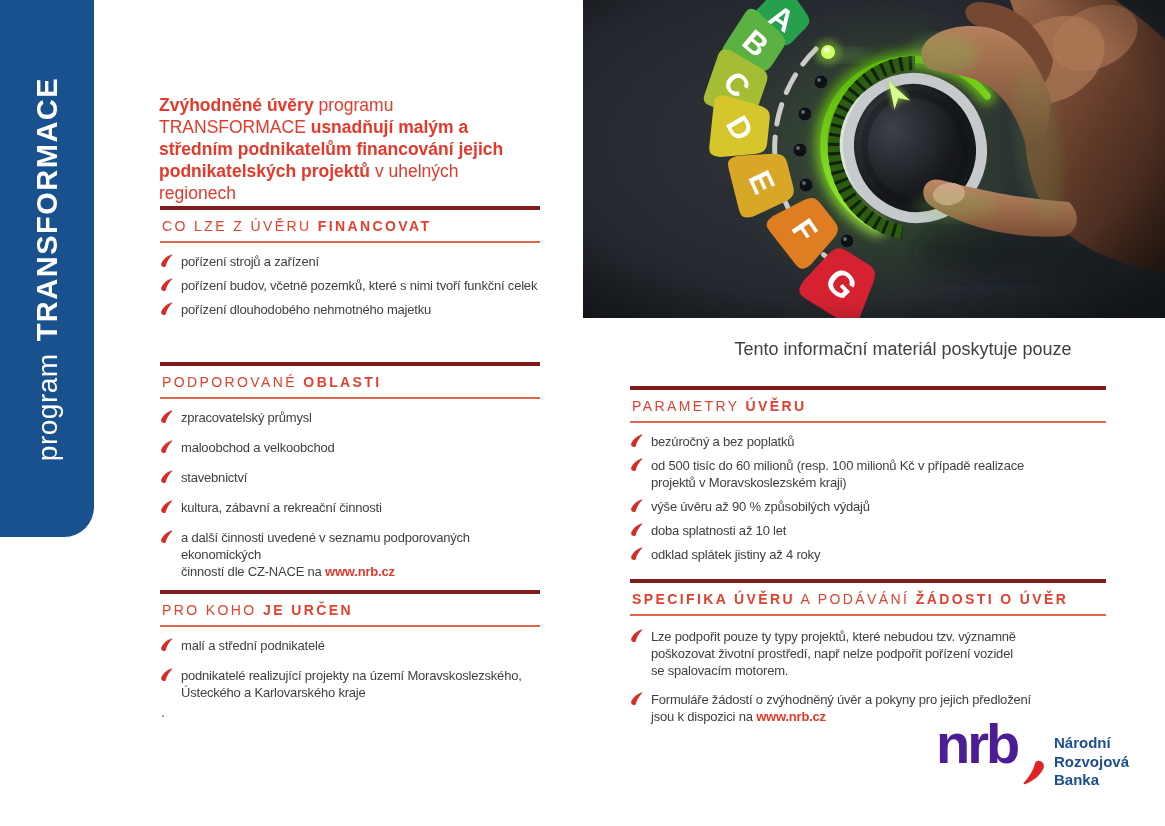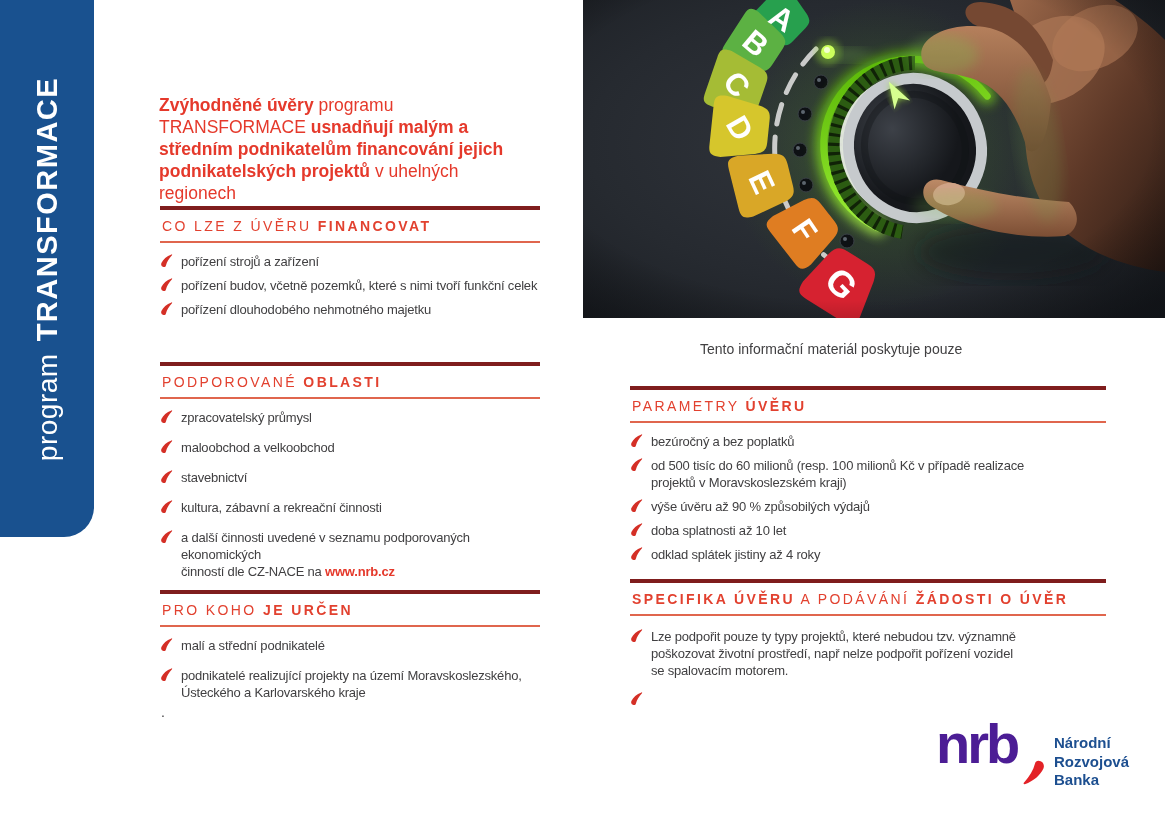--- a/index.html
+++ b/index.html
@@ -35,22 +35,22 @@
               letter-spacing:2.4px; white-space:nowrap; }
   .sec-items { list-style:none; margin:10px 0 0; padding:0;
                font-size:13px; line-height:17px; letter-spacing:-0.2px; color:#414042; }
   .sec-items li { display:flex; margin-bottom:7px; }
   .roomy .sec-items li { margin-bottom:13px; }
   .sec-r2 .sec-items { margin-top:12px; }
   .sec-r2 .sec-items li { margin-bottom:12px; }
   .tick { flex:0 0 13px; margin:1px 8px 0 0; }
   .tick svg { width:13px; height:14px; display:block; }
 
-  .note { position:absolute; left:700px; top:340px; width:406px; text-align:left;
-          color:#414042; font-size:14px; line-height:19px; }
+  .note { position:absolute; left:700px; top:340px; width:406px; text-align:center;
+          color:#414042; font-size:18px; line-height:19px; }
   .dot-note { position:absolute; left:161px; top:704px; color:#414042; font-size:14px; }
 
   
   .photo { position:absolute; left:583px; top:0; width:582px; height:318px; display:block; }
 
   
   .logo { position:absolute; left:936px; top:722px; width:214px; height:82px; }
   .logo-nrb { position:absolute; left:0; top:-8px; font-size:56px; font-weight:700;
               letter-spacing:-3px; color:#4c1d95; line-height:60px; }
   .logo-comma { position:absolute; left:86px; top:35px; width:24px; height:30px; }
@@ -226,20 +226,21 @@
             </svg>
           </span>
           <span class="li-text"><span>Lze podpořit pouze ty typy projektů, které nebudou tzv. významně</span><br><span>poškozovat životní prostředí, např nelze podpořit pořízení vozidel</span><br><span>se spalovacím motorem.</span></span>
         </li>
         <li>
           <span class="tick">
             <svg viewBox="0 0 14 15">
               <path d="M3.1,13.7 C1.5,13 0.8,11.2 1.5,9.6 C3.4,5.6 7,2.4 12.4,0.4 C13,0.2 13.4,0.9 12.9,1.3 C9.6,4.7 7.4,8.5 6.4,12.4 C6,14 4.6,14.4 3.1,13.7 Z" fill="#d42f26"></path>
             </svg>
           </span>
+          <span class="li-text"><span>Formuláře žádostí o zvýhodněný úvěr a pokyny pro jejich předložení</span><br><span>jsou k dispozici na </span><span class="b link">www.nrb.cz</span></span>
         </li>
       </ul>
     </div>
 
   <svg class="photo" viewBox="0 0 582 318" role="img">
     <defs>
       <radialGradient id="bgGrad" cx="45%" cy="45%" r="80%">
         <stop offset="0%" stop-color="#31353c"></stop>
         <stop offset="55%" stop-color="#262a30"></stop>
         <stop offset="100%" stop-color="#1a1d22"></stop>

